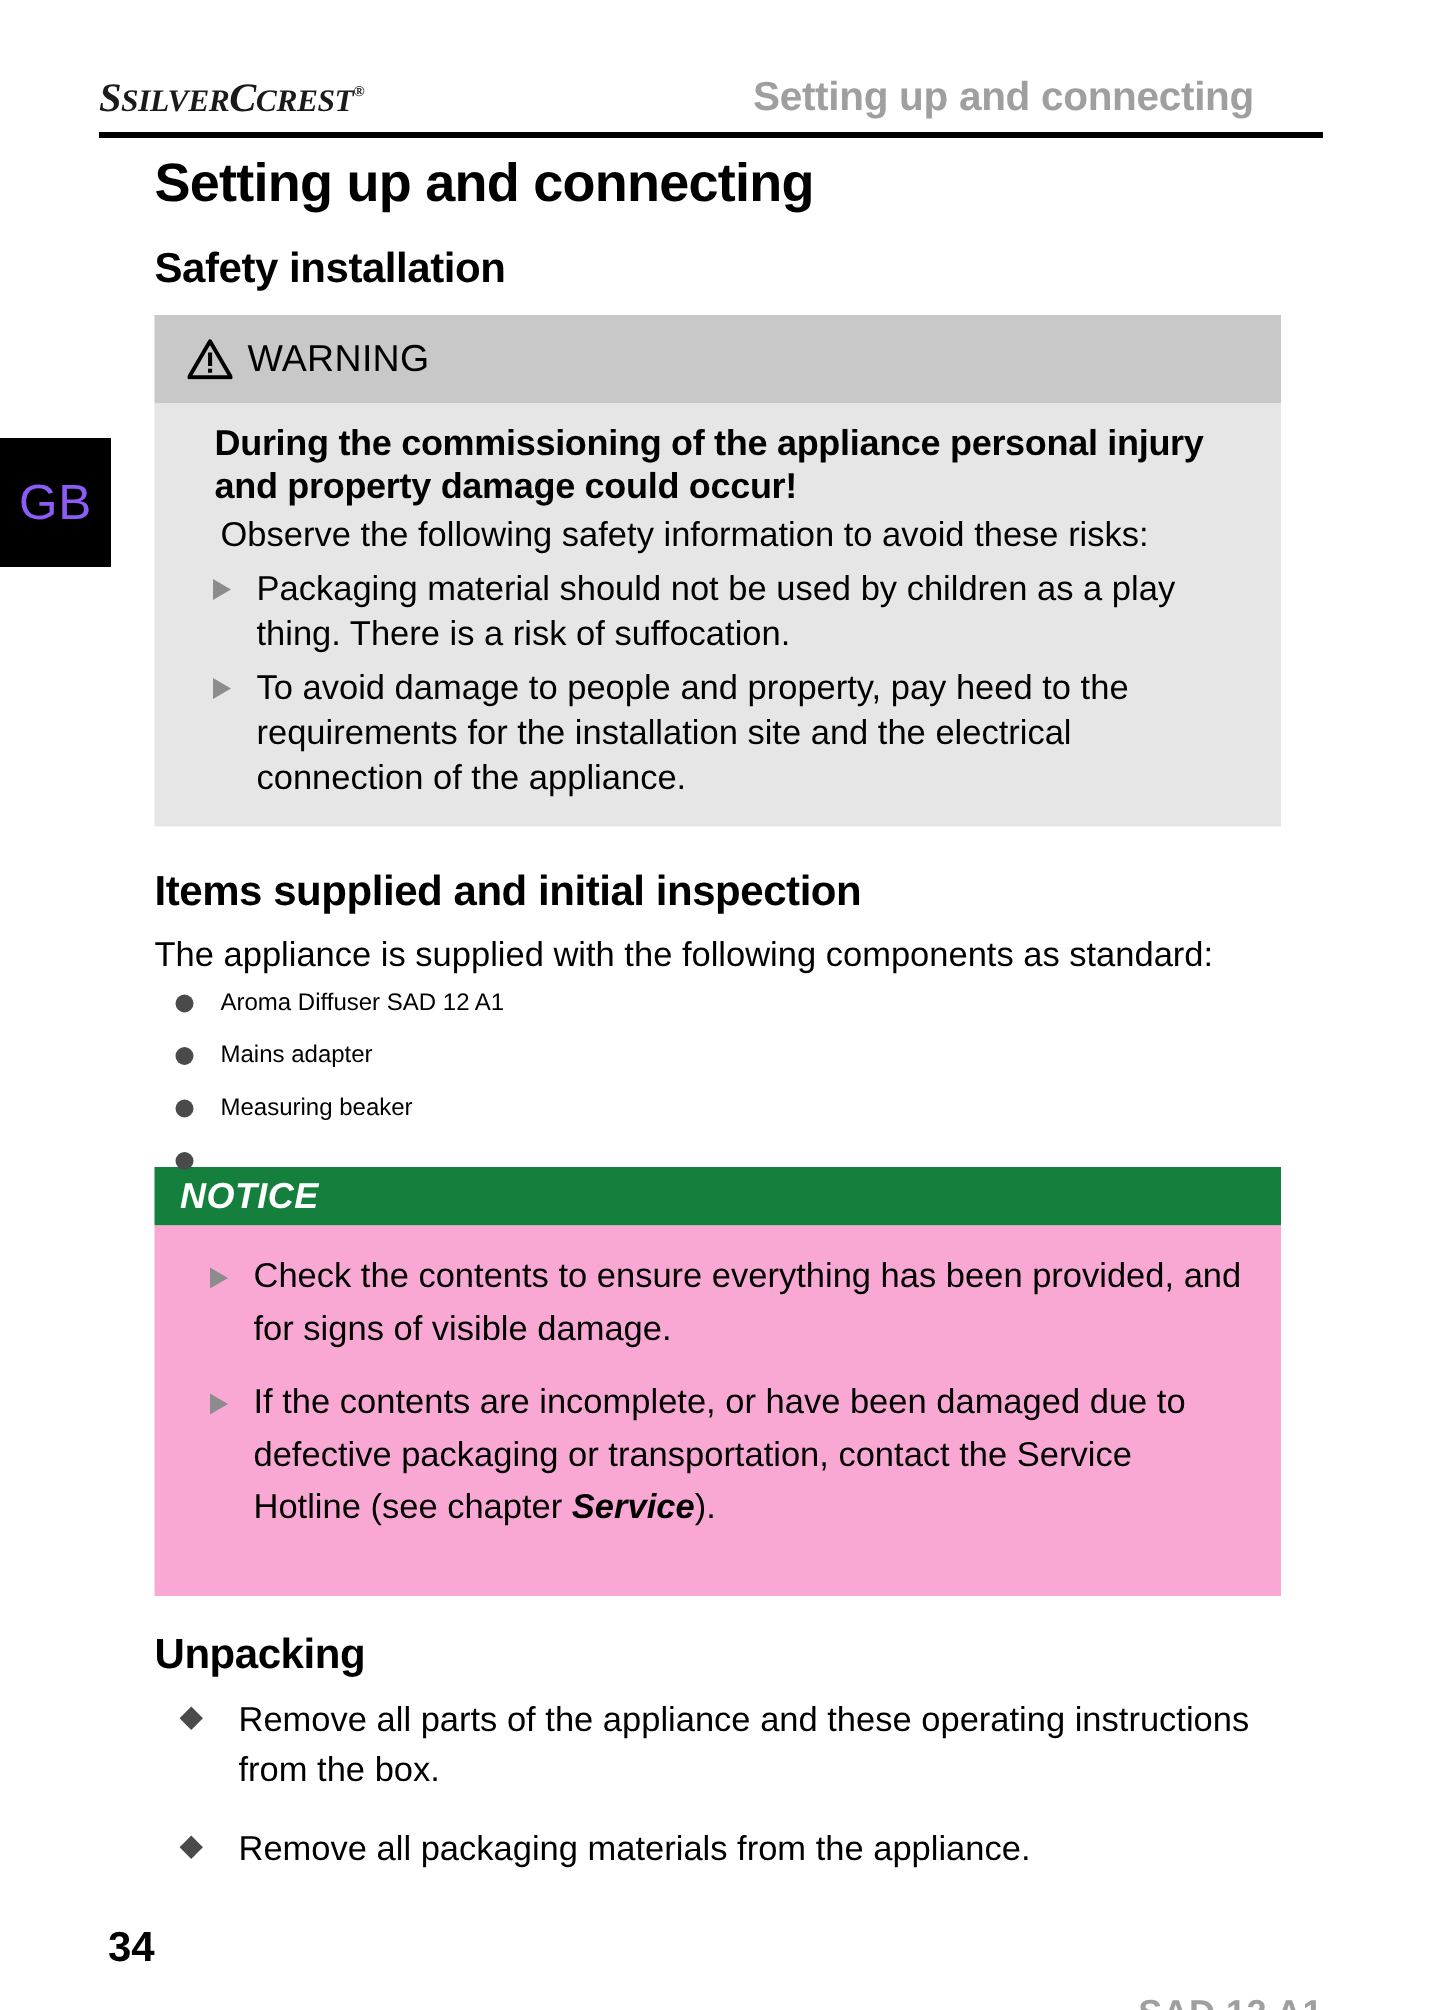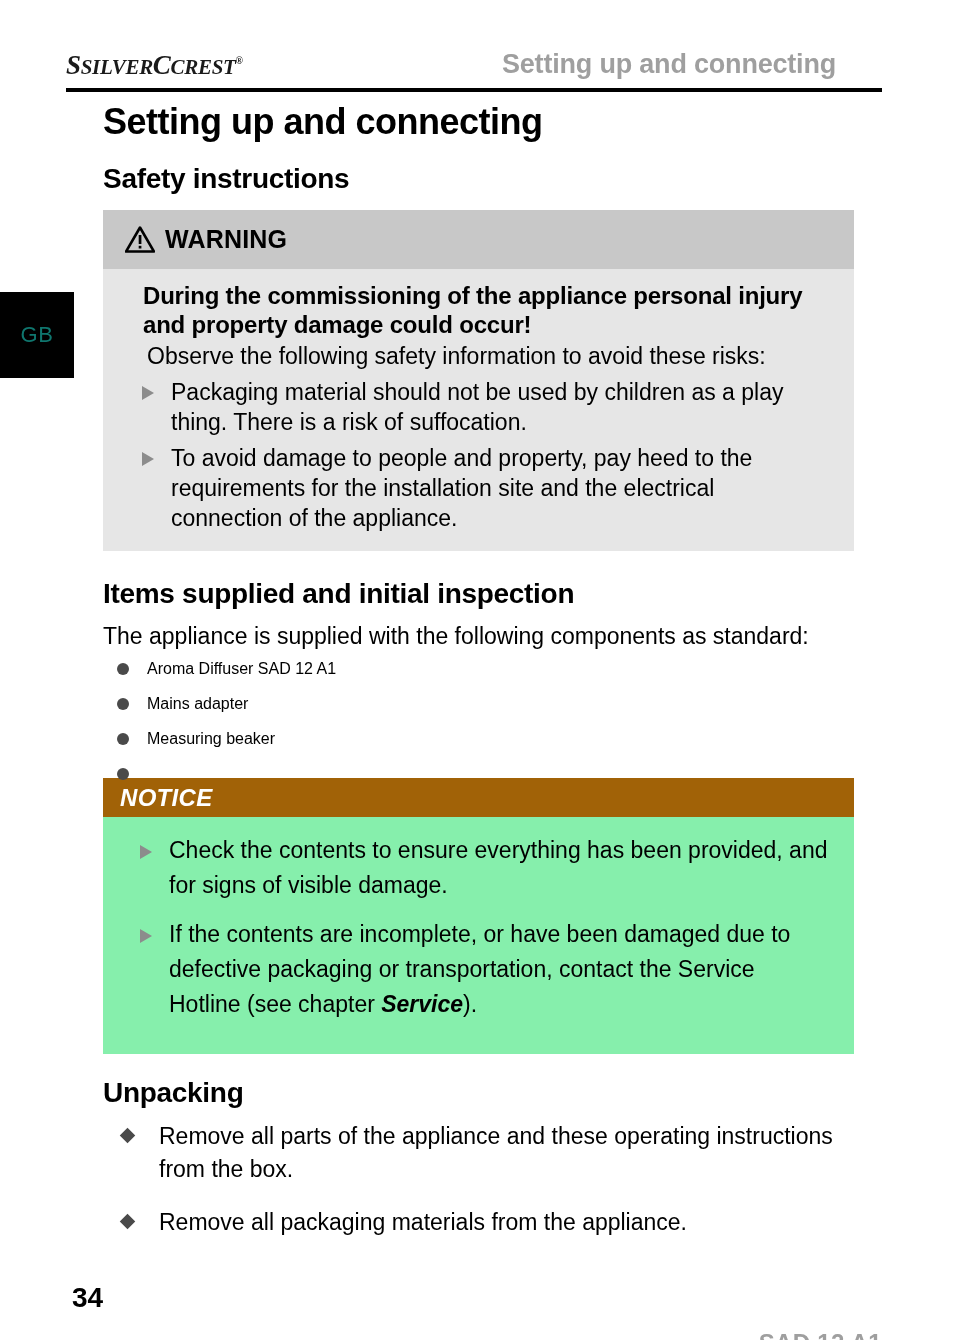--- a/index.html
+++ b/index.html
@@ -63,22 +63,22 @@
   }
 
   
   .lang-tab {
     position: absolute;
     left: 0;
     top: 292px;
     width: 74px;
     height: 86px;
     background: #000000;
-    color: #0f766e;
-    font-size: 22px;
+    color: #8b5cf6;
+    font-size: 33px;
     letter-spacing: 0.5px;
     display: flex;
     align-items: center;
     justify-content: center;
   }
 
   
   .content {
     position: absolute;
     left: 103px;
@@ -113,21 +113,21 @@
     background: #c8c8c8;
     height: 59px;
     display: flex;
     align-items: center;
     padding-left: 22px;
     box-sizing: border-box;
   }
   .warn-triangle { margin-right: 10px; display: block; }
   .warning-head-label {
     font-size: 25px;
-    font-weight: bold;
+    font-weight: normal;
     letter-spacing: 0.2px;
   }
   .warning-body {
     background: #e6e6e6;
     padding: 12px 24px 18px 22px;
     box-sizing: border-box;
   }
   .warn-lead {
     font-size: 24px;
     font-weight: bold;
@@ -181,37 +181,37 @@
     top: 12px;
     width: 12px;
     height: 12px;
     border-radius: 50%;
     background: #4a4a4a;
   }
 
   
   .notice-box { width: 751px; }
   .notice-head {
-    background: #a16207;
+    background: #15803d;
     height: 39px;
     display: flex;
     align-items: center;
     padding-left: 17px;
     box-sizing: border-box;
   }
   .notice-head-label {
     color: #ffffff;
     font-size: 24px;
     font-weight: bold;
     font-style: italic;
     letter-spacing: 0.3px;
   }
   .notice-body {
-    background: #86efac;
-    padding: 16px 24px 18px 20px;
+    background: #f9a8d4;
+    padding: 16px 24px 28px 20px;
     box-sizing: border-box;
   }
   .notice-body .tri-list li {
     line-height: 35px;
     margin-bottom: 14px;
   }
   .notice-body .tri-marker { top: 12px; }
   b.inline-em { font-style: italic; font-weight: bold; }
 
   
@@ -272,21 +272,21 @@
 </div>
 
 <div class="lang-tab">GB</div>
 
 <div class="content">
 
   <h1 class="page-title">Setting up and connecting</h1>
 
   <div class="gap-a"></div>
 
-  <h2 class="section-title">Safety instructions</h2>
+  <h2 class="section-title">Safety installation</h2>
 
   <div class="gap-b"></div>
 
   <div class="warning-box">
     <div class="warning-head">
       <svg class="warn-triangle" width="30" height="27" viewBox="0 0 30 27">
         <path d="M15 1.5 L29 25.5 L1 25.5 Z" fill="none" stroke="#000" stroke-width="2.6" stroke-linejoin="round"></path>
         <rect x="13.7" y="9" width="2.7" height="9" fill="#000"></rect>
         <rect x="13.7" y="19.8" width="2.7" height="2.7" fill="#000"></rect>
       </svg>

